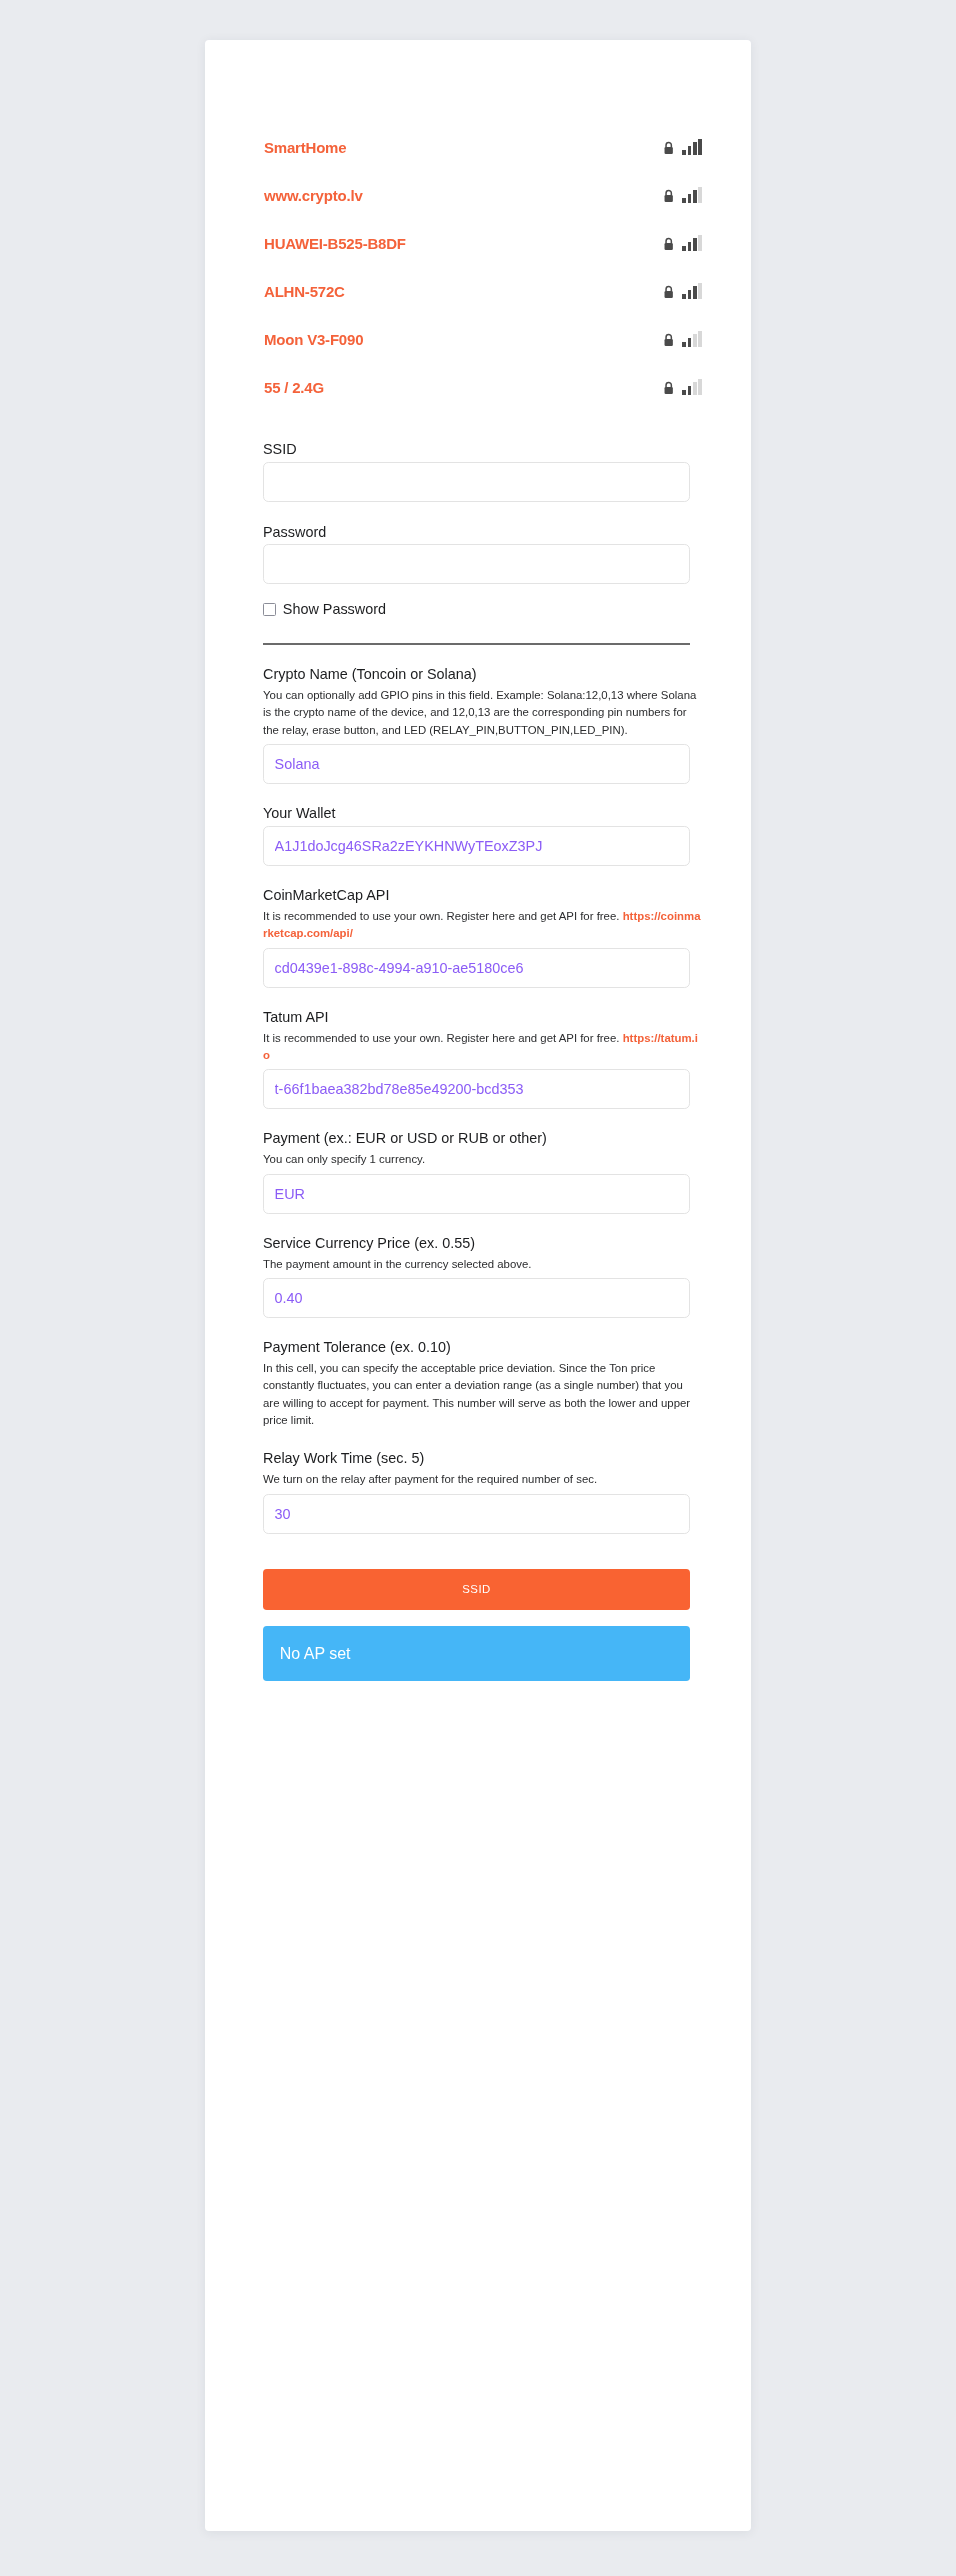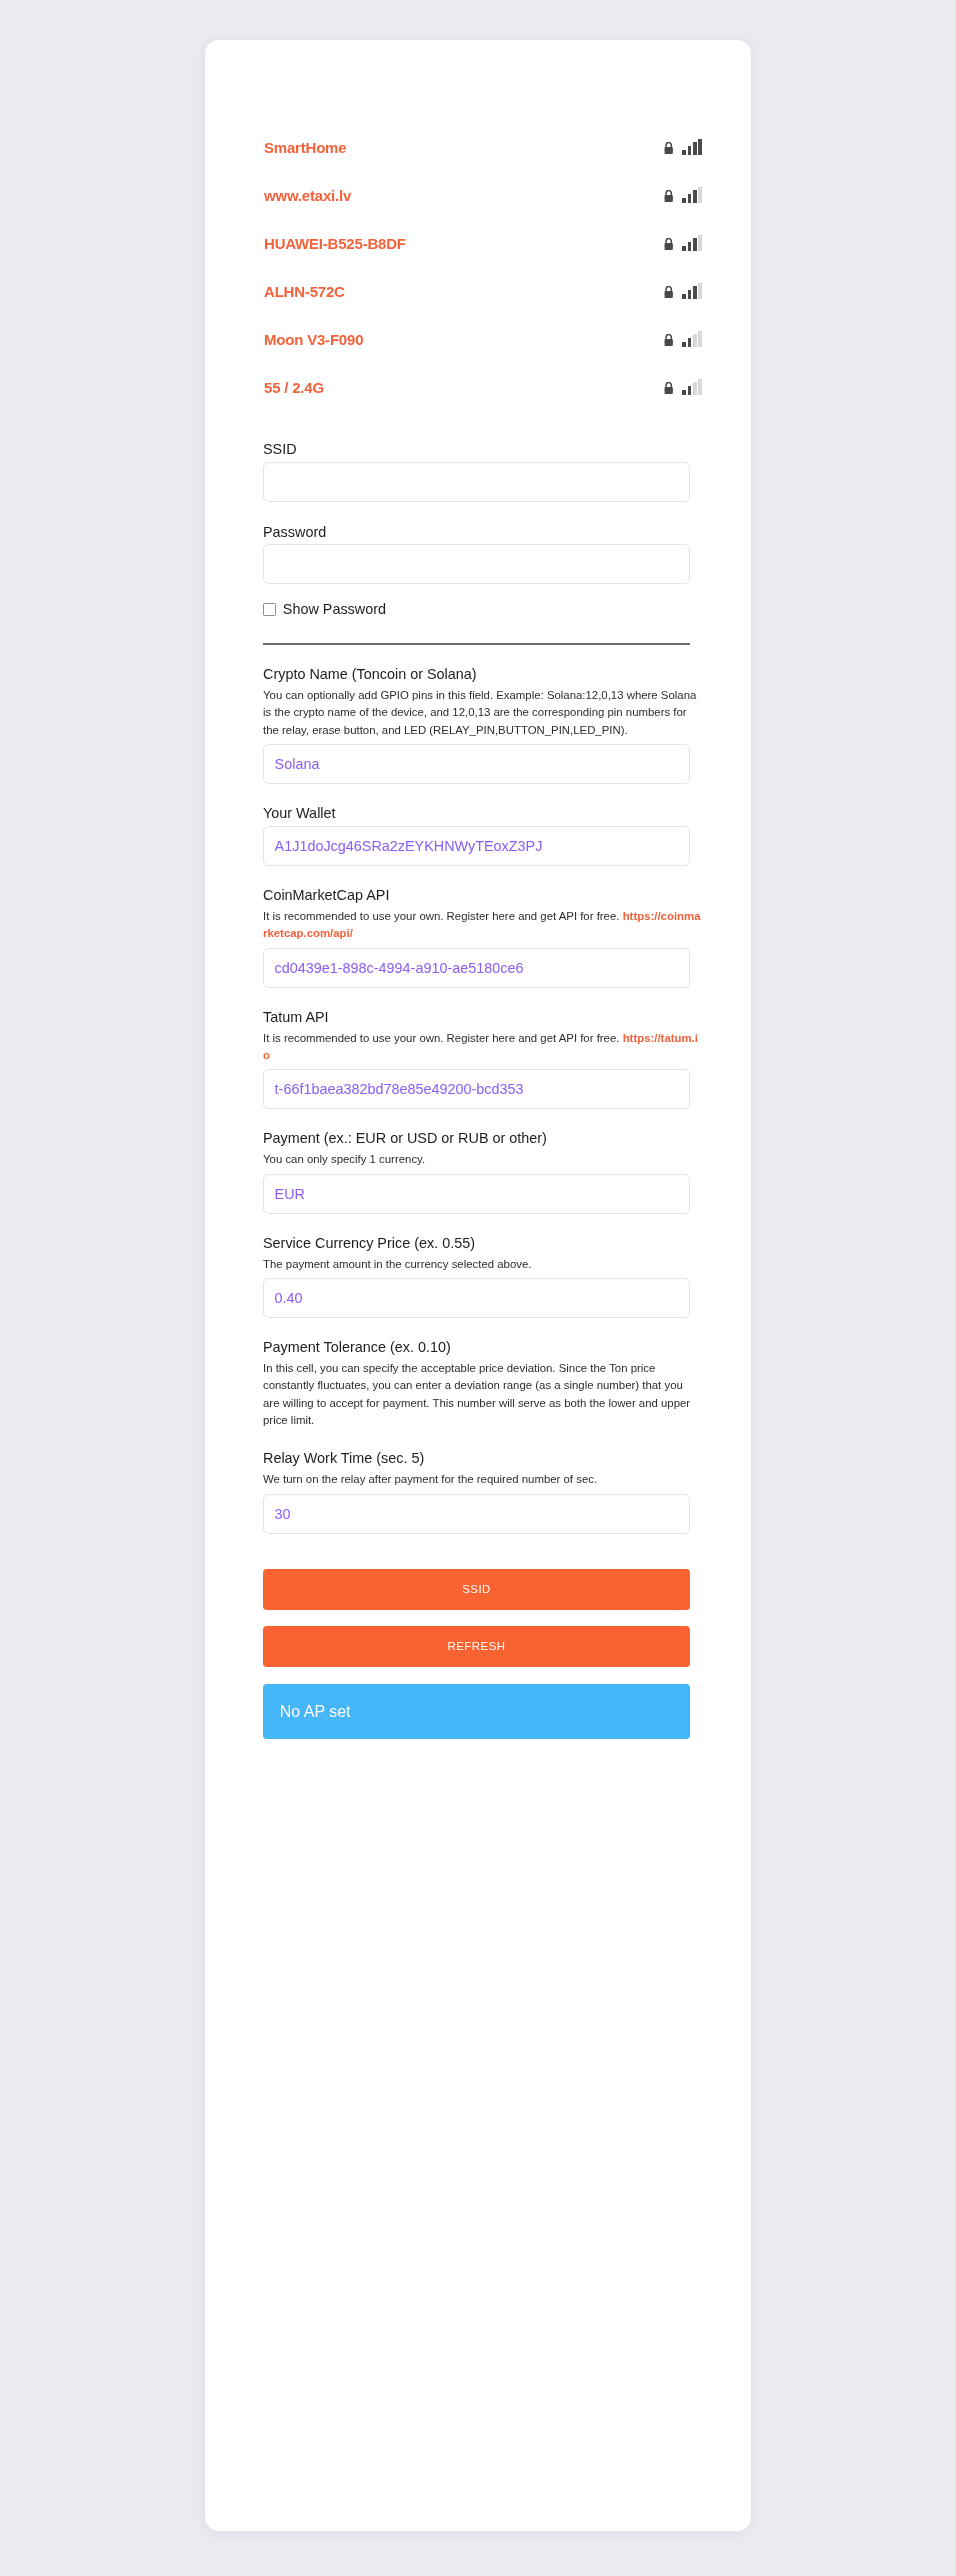--- a/index.html
+++ b/index.html
@@ -15,21 +15,21 @@
     position: relative;
   }
 
   .card {
     position: absolute;
     left: 205px;
     top: 40px;
     width: 546px;
     min-height: 2491px;
     background: #ffffff;
-    border-radius: 14px;
+    border-radius: 4px;
     box-shadow: 0 1.5px 10.6px rgba(30,40,60,0.07);
   }
 
   .card-inner {
     padding: 83px 0 0 0;
   }
 
   
   .networks {
     padding: 0 0 0 0;
@@ -199,21 +199,21 @@
           <span class="bars">
             <i class="bar b1 on"></i>
               <i class="bar b2 on"></i>
               <i class="bar b3 on"></i>
               <i class="bar b4 on"></i>
           </span>
         </span>
       </div>
 
       <div class="net-row">
-        <span class="net-name">www.etaxi.lv</span>
+        <span class="net-name">www.crypto.lv</span>
         <span class="net-icons">
           <svg class="lock-icon" width="11.4" height="14.4" viewBox="0 0 15 19">
             <path d="M4 8V5.5a3.5 3.5 0 0 1 7 0V8" fill="none" stroke="#4a4a4a" stroke-width="2"></path>
             <rect x="2" y="8" width="11" height="9" rx="1.6" fill="#4a4a4a"></rect>
           </svg>
           <span class="bars">
             <i class="bar b1 on"></i>
               <i class="bar b2 on"></i>
               <i class="bar b3 on"></i>
               <i class="bar b4"></i>
@@ -349,20 +349,19 @@
       <div class="field" style="margin-top:20px;">
         <div class="label">Relay Work Time (sec. 5)</div>
         <p class="help">We turn on the relay after payment for the required number of sec.</p>
         <input class="input" type="text" value="30" style="">
       </div>
 
     </div>
 
     <div class="buttons">
       <button class="btn btn-orange">SSID</button>
-      <button class="btn btn-orange">REFRESH</button>
       <div class="btn btn-status">No AP set</div>
     </div>
 
     <div class="bottom-pad"></div>
   </div>
 </div>
 
 
 </body></html>

